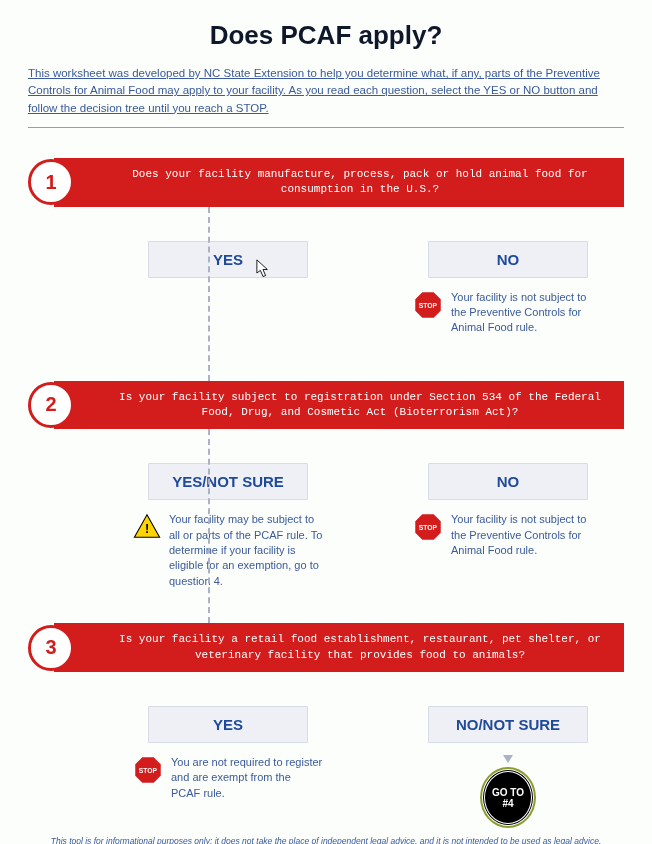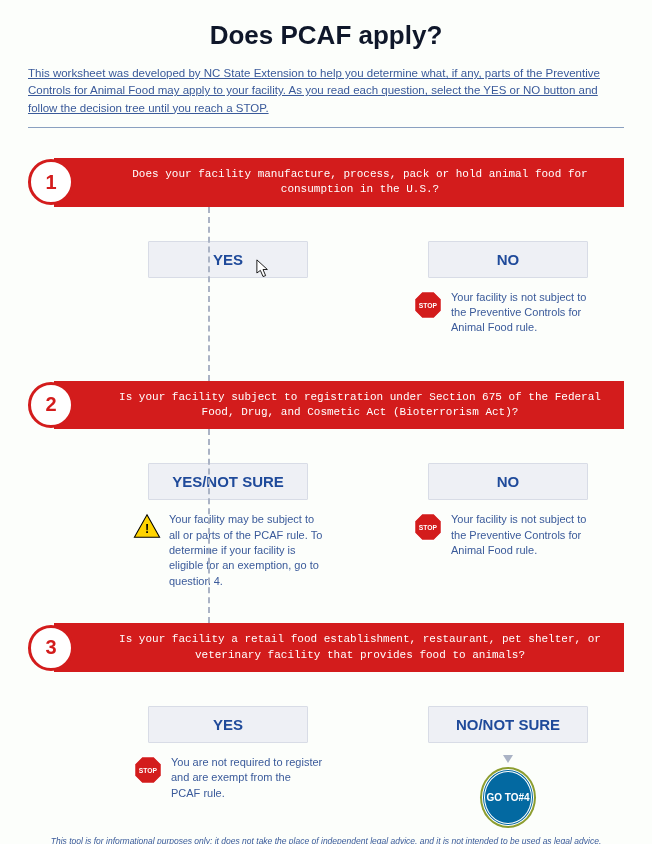--- a/index.html
+++ b/index.html
@@ -94,24 +94,24 @@
   .stop-sign {
     width: 30px; height: 30px; flex: 0 0 30px;
     display: flex; align-items: center; justify-content: center;
   }
   .stop-sign svg { width: 30px; height: 30px; }
   .warn-sign { width: 28px; height: 28px; flex: 0 0 28px; }
   .warn-sign svg { width: 28px; height: 28px; }
   .goto-circle {
     width: 52px; height: 60px;
     border-radius: 50%;
-    background: #0369a1;
+    background: #000000;
     border: 3px double #fff;
     box-shadow: 0 0 0 2px #8c9d2f;
-    display: flex; flex-direction: row;
+    display: flex; flex-direction: column;
     align-items: center; justify-content: center;
     color: #fff; font-size: 10px; font-weight: bold;
     line-height: 1.1;
   }
   .connector-v {
     position: absolute;
     width: 0;
     border-left: 2px dashed #aab3c5;
     z-index: 0;
   }
@@ -168,21 +168,21 @@
     </div>
     <div class="cursor" style="left:128px; top:18px;">
       <svg viewBox="0 0 16 22">
           <path d="M1 1 L1 16 L5 13 L8 20 L11 19 L8 12 L13 12 Z" fill="#fff" stroke="#000" stroke-width="1"></path>
         </svg>
     </div>
   </div>
 
   <div class="question-block">
     <div class="qnum">2</div>
-    <div class="qbar">Is your facility subject to registration under Section 675 of the Federal Food, Drug, and Cosmetic Act (Bioterrorism Act)?</div>
+    <div class="qbar">Is your facility subject to registration under Section 534 of the Federal Food, Drug, and Cosmetic Act (Bioterrorism Act)?</div>
   </div>
   <div class="answers" style="height:160px;">
     <div class="connector-v" style="left:80px; top:-34px; height:194px;"></div>
     <div class="col">
       <div class="btn-answer">YES/NOT SURE</div>
       <div class="outcome">
         <span class="warn-sign">
           <svg viewBox="0 0 40 40">
               <polygon points="20,4 38,36 2,36" fill="#ffd400" stroke="#000" stroke-width="1.5"></polygon>
               <text x="20" y="30" font-size="18" fill="#000" text-anchor="middle" font-family="Arial" font-weight="bold">!</text>

